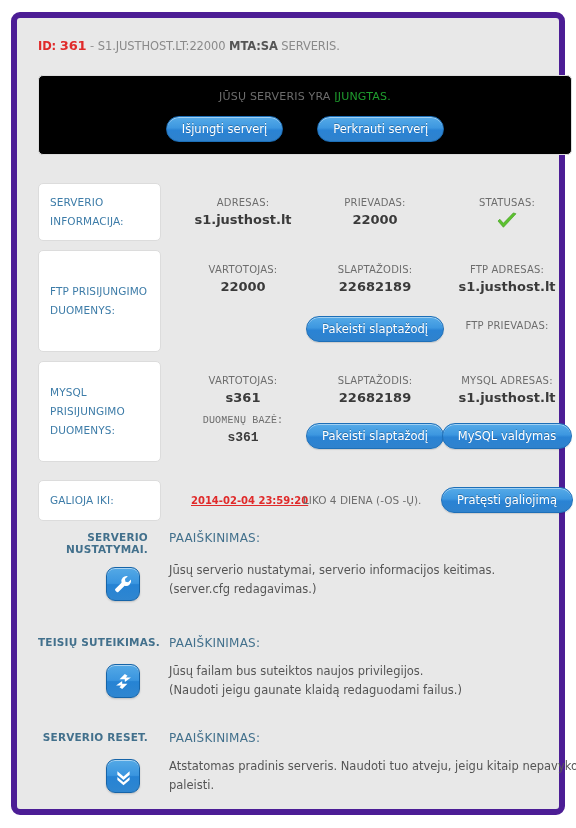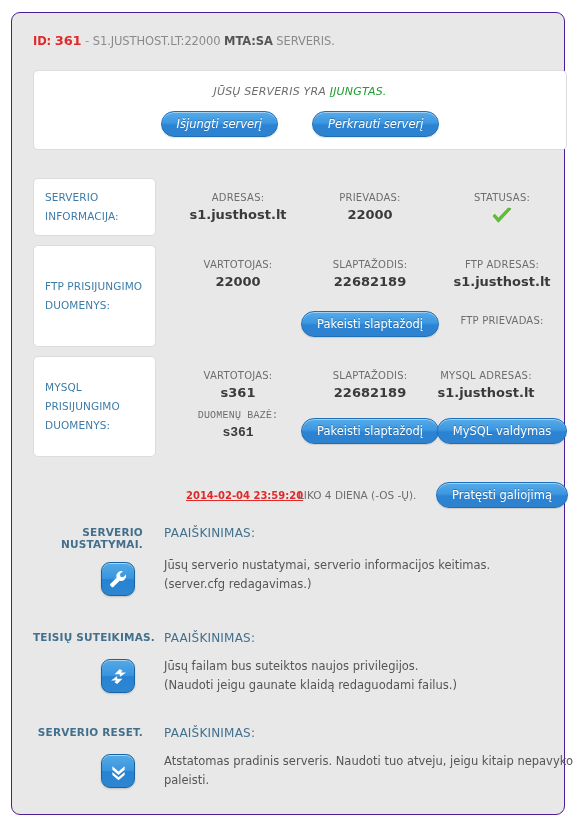--- a/index.html
+++ b/index.html
@@ -15,21 +15,21 @@
     width: 576px;
     height: 828px;
     overflow: hidden;
   }
 
   .outer-panel {
     position: absolute;
     left: 11px; top: 12px;
     width: 554px; height: 803px;
     background: #e8e8e8;
-    border: 1px solid #4c1d95;
+    border: 6px solid #4c1d95;
     border-radius: 9px;
   }
 
   
   .header-line {
     position: absolute;
     left: 21px; top: 20px;
     font-size: 11.5px;
     letter-spacing: -0.1px;
     white-space: nowrap;
@@ -40,24 +40,23 @@
   .header-line .dash     { color: #9a9a9a; }
   .header-line .host     { color: #8a8a8a; }
   .header-line .mta      { color: #555555; font-weight: bold; }
   .header-line .serv     { color: #8a8a8a; }
 
   
   .status-panel {
     position: absolute;
     left: 21px; top: 57px;
     width: 534px; height: 80px;
-    background: #ffffff;
+    background: #000000;
     border: 1px solid #dcdcdc;
     border-radius: 5px;
-    font-style: italic;
   }
   .status-text {
     position: absolute;
     top: 14px; left: 0; width: 100%;
     text-align: center;
     font-size: 11px;
     color: #6d6d6d;
     letter-spacing: 0.2px;
   }
   .status-text .on { color: #1f9d2e; font-weight: normal; }
@@ -282,30 +281,33 @@
         <div class="cap">DUOMENŲ BAZĖ:</div>
         <div class="val">s361</div>
       </div>
       <div class="col" style="left:272px; top:14px; width:130px;">
         <div class="cap">SLAPTAŽODIS:</div>
         <div class="val">22682189</div>
       </div>
       <div style="position:absolute; left:272px; top:62px; width:130px; display:flex; justify-content:center;">
         <div class="btn">Pakeisti slaptažodį</div>
       </div>
-      <div class="col" style="left:388px; top:14px; width:130px;">
+      <div class="col" style="left:404px; top:14px; width:130px;">
         <div class="cap">MYSQL ADRESAS:</div>
         <div class="val">s1.justhost.lt</div>
       </div>
       <div style="position:absolute; left:404px; top:62px; width:130px; display:flex; justify-content:center;">
         <div class="btn">MySQL valdymas</div>
       </div>
     </div>
 
     <div class="row" style="top:462px; height:41px;">
+      <div class="label-box" style="height:41px;">
+        <span>GALIOJA IKI:</span>
+      </div>
       <div class="expiry-date" style="left:153px; top:15px;">2014-02-04 23:59:20</div>
       <div class="expiry-left" style="left:265px; top:14px;">LIKO 4 DIENA (-OS -Ų).</div>
       <div style="position:absolute; left:404px; top:7px; width:130px; display:flex; justify-content:center;">
         <div class="btn">Pratęsti galiojimą</div>
       </div>
     </div>
 
     <div class="help" style="top:513px; height:90px;">
       <div class="title" style="left:0; top:0; width:110px;">
         <span>SERVERIO</span><br>

